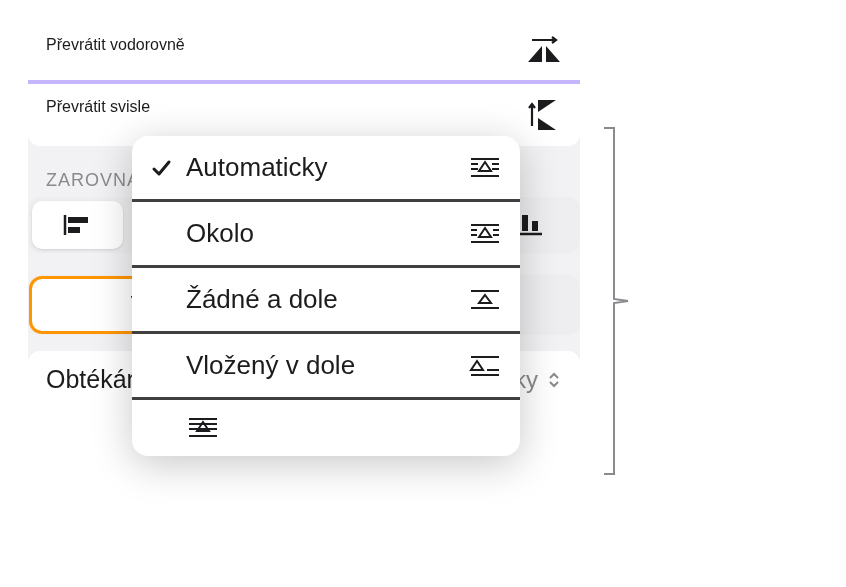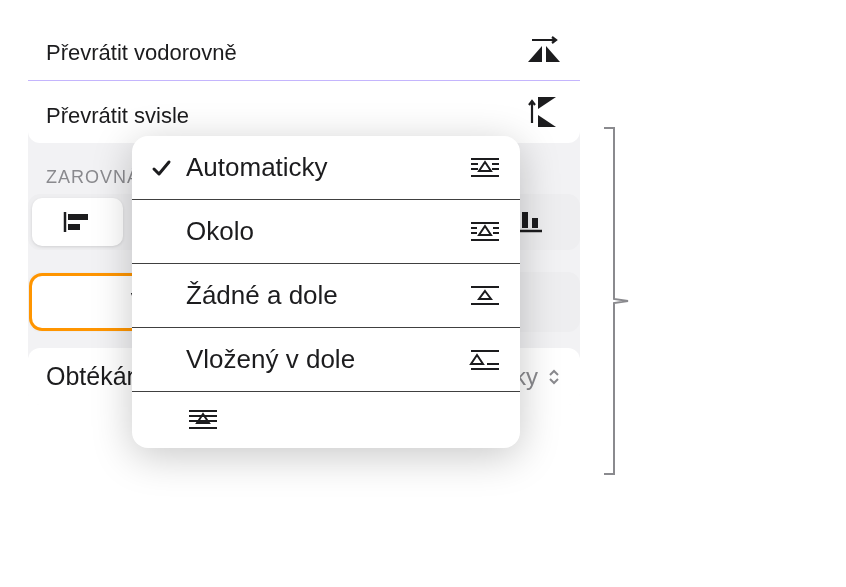--- a/index.html
+++ b/index.html
@@ -23,27 +23,27 @@
     padding: 0;
   }
   .card {
     background: #ffffff;
     border-radius: 12px;
     margin: 0 0 12px 0;
     overflow: hidden;
   }
   .row {
     display: flex;
-    align-items: flex-end;
+    align-items: flex-start;
     justify-content: space-between;
     padding: 14px 18px;
-    font-size: 22px;
-    color: #1c1c1e;
-  }
-  .row + .row { border-top: 1px solid #c4b5fd; }
+    font-size: 16px;
+    color: #1c1c1e;
+  }
+  .row + .row { border-top: 4px solid #c4b5fd; }
   .section-label {
     font-size: 18px;
     letter-spacing: 1px;
     color: #8a8a8e;
     padding: 12px 18px 6px 18px;
     text-transform: uppercase;
   }
   .seg {
     background: #eeeef0;
     border-radius: 12px;
@@ -115,21 +115,21 @@
     z-index: 10;
   }
   .popup-item {
     display: flex;
     align-items: center;
     padding: 16px 18px 16px 14px;
     font-size: 26px;
     color: #1c1c1e;
     gap: 10px;
   }
-  .popup-item + .popup-item { border-top: 1px solid #404040; align-items: center; }
+  .popup-item + .popup-item { border-top: 3px solid #404040; align-items: center; }
   .popup-check {
     width: 30px;
     display: flex;
     justify-content: center;
     color: #1c1c1e;
     font-weight: 600;
   }
   .popup-label { flex: 1; }
   .popup-icon { width: 34px; display: flex; justify-content: center; }
 

